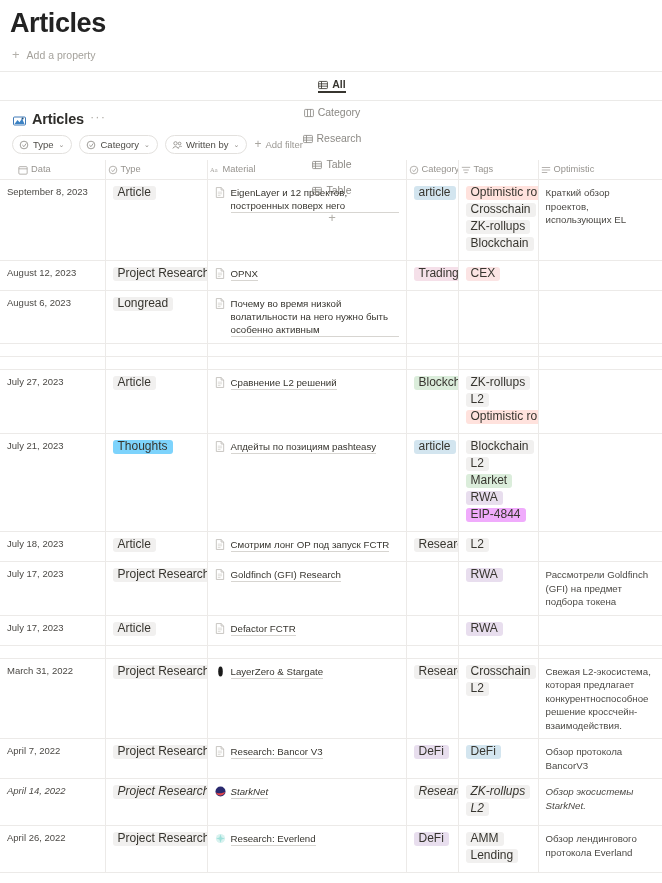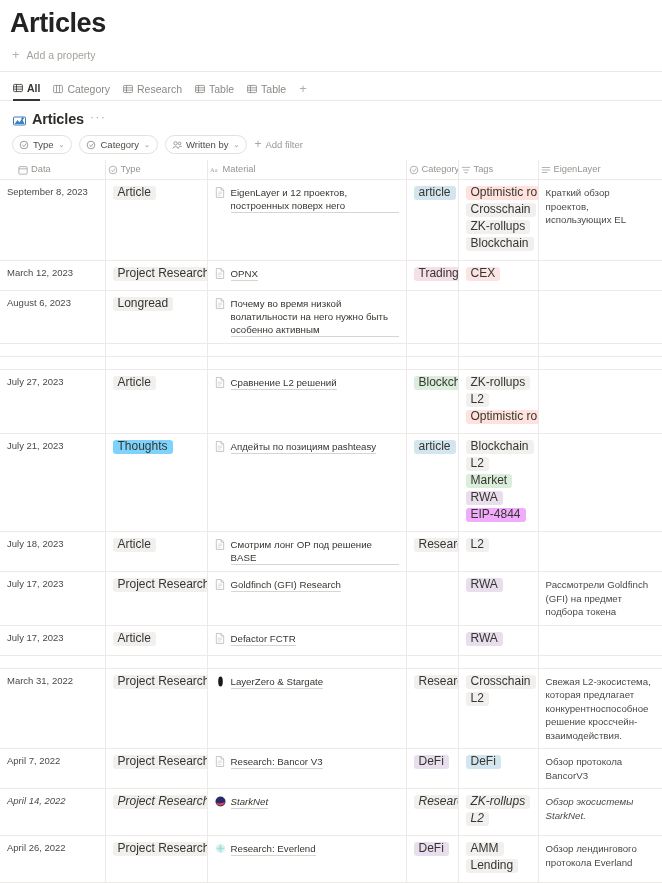--- a/index.html
+++ b/index.html
@@ -39,24 +39,25 @@
   }
   .add-property .plus { font-size: 13px; line-height: 10px; color: #b4b1ab; }
 
   .hr { height: 1px; background: #ebeae8; width: 100%; }
 
   
   .view-tabs {
     display: flex;
     align-items: center;
     gap: 13px;
-    padding: 6px 0 0 13px;
+    padding: 6px 0 0 2px;
     font-size: 10.5px;
     height: 22px;
     border-bottom: 1px solid #ebeae8;
+    flex-direction: column;
   }
   .view-tab {
     display: flex;
     align-items: center;
     gap: 4px;
     color: #8b8984;
     height: 21px;
     padding-bottom: 1px;
     cursor: pointer;
     white-space: nowrap;
@@ -352,21 +353,21 @@
           </th>
           <th>
             <div class="th-inner">
               <span class="th-ico">
                 <svg width="10" height="10" viewBox="0 0 12 12" style="display:block">
                   <line x1="1" y1="3" x2="11" y2="3" stroke="currentColor" stroke-width="1"></line>
                   <line x1="1" y1="6" x2="11" y2="6" stroke="currentColor" stroke-width="1"></line>
                   <line x1="1" y1="9" x2="7.5" y2="9" stroke="currentColor" stroke-width="1"></line>
                 </svg>
               </span>
-              <span>EigenLayer</span>
+              <span>Optimistic</span>
             </div>
           </th>
         </tr>
     </thead>
     <tbody id="body-rows">
         <tr style="height: 66px;">
           <td class="date">September 8, 2023</td>
           <td><span class="pill" style="background:#f1f0ef">Article</span></td>
           <td class="mat">
             <div class="mat-inner">
@@ -387,21 +388,21 @@
             <div class="tagwrap">
               <span class="pill" style="background:#ffe2dd">Optimistic rollups</span>
               <span class="pill" style="background:#f1f0ef">Crosschain</span>
               <span class="pill" style="background:#f1f0ef">ZK-rollups</span>
               <span class="pill" style="background:#f1f0ef">Blockchain</span>
             </div>
           </td>
           <td class="desc">Краткий обзор проектов, использующих EL</td>
         </tr>
         <tr style="height: 18px;">
-          <td class="date">March 12, 2023</td>
+          <td class="date">August 12, 2023</td>
           <td><span class="pill" style="background:#f1f0ef">Project Research</span></td>
           <td class="mat">
             <div class="mat-inner">
               <span class="mat-emoji">
                 <svg width="10" height="11" viewBox="0 0 10 12" style="display:block">
                   <path d="M1 0.6 h5.2 L9 3.3 V11.4 H1 Z" fill="#ffffff" stroke="#b9b7b2" stroke-width="0.85"></path>
                   <path d="M6.2 0.6 V3.3 H9" fill="none" stroke="#b9b7b2" stroke-width="0.85"></path>
                   <line x1="2.6" y1="5.6" x2="7.2" y2="5.6" stroke="#cfcdc8" stroke-width="0.75"></line>
                   <line x1="2.6" y1="7.4" x2="7.2" y2="7.4" stroke="#cfcdc8" stroke-width="0.75"></line>
                   <line x1="2.6" y1="9.2" x2="5.6" y2="9.2" stroke="#cfcdc8" stroke-width="0.75"></line>
@@ -518,21 +519,21 @@
             <div class="mat-inner">
               <span class="mat-emoji">
                 <svg width="10" height="11" viewBox="0 0 10 12" style="display:block">
                   <path d="M1 0.6 h5.2 L9 3.3 V11.4 H1 Z" fill="#ffffff" stroke="#b9b7b2" stroke-width="0.85"></path>
                   <path d="M6.2 0.6 V3.3 H9" fill="none" stroke="#b9b7b2" stroke-width="0.85"></path>
                   <line x1="2.6" y1="5.6" x2="7.2" y2="5.6" stroke="#cfcdc8" stroke-width="0.75"></line>
                   <line x1="2.6" y1="7.4" x2="7.2" y2="7.4" stroke="#cfcdc8" stroke-width="0.75"></line>
                   <line x1="2.6" y1="9.2" x2="5.6" y2="9.2" stroke="#cfcdc8" stroke-width="0.75"></line>
                 </svg>
               </span>
-              <span class="mat-text">Смотрим лонг OP под решение BASE</span>
+              <span class="mat-text">Смотрим лонг OP под запуск FCTR</span>
             </div>
           </td>
           <td><span class="pill" style="background:#f1f0ef">Research</span></td>
           <td>
             <div class="tagwrap">
               <span class="pill" style="background:#f1f0ef">L2</span>
             </div>
           </td>
           <td class="desc"></td>
         </tr>

